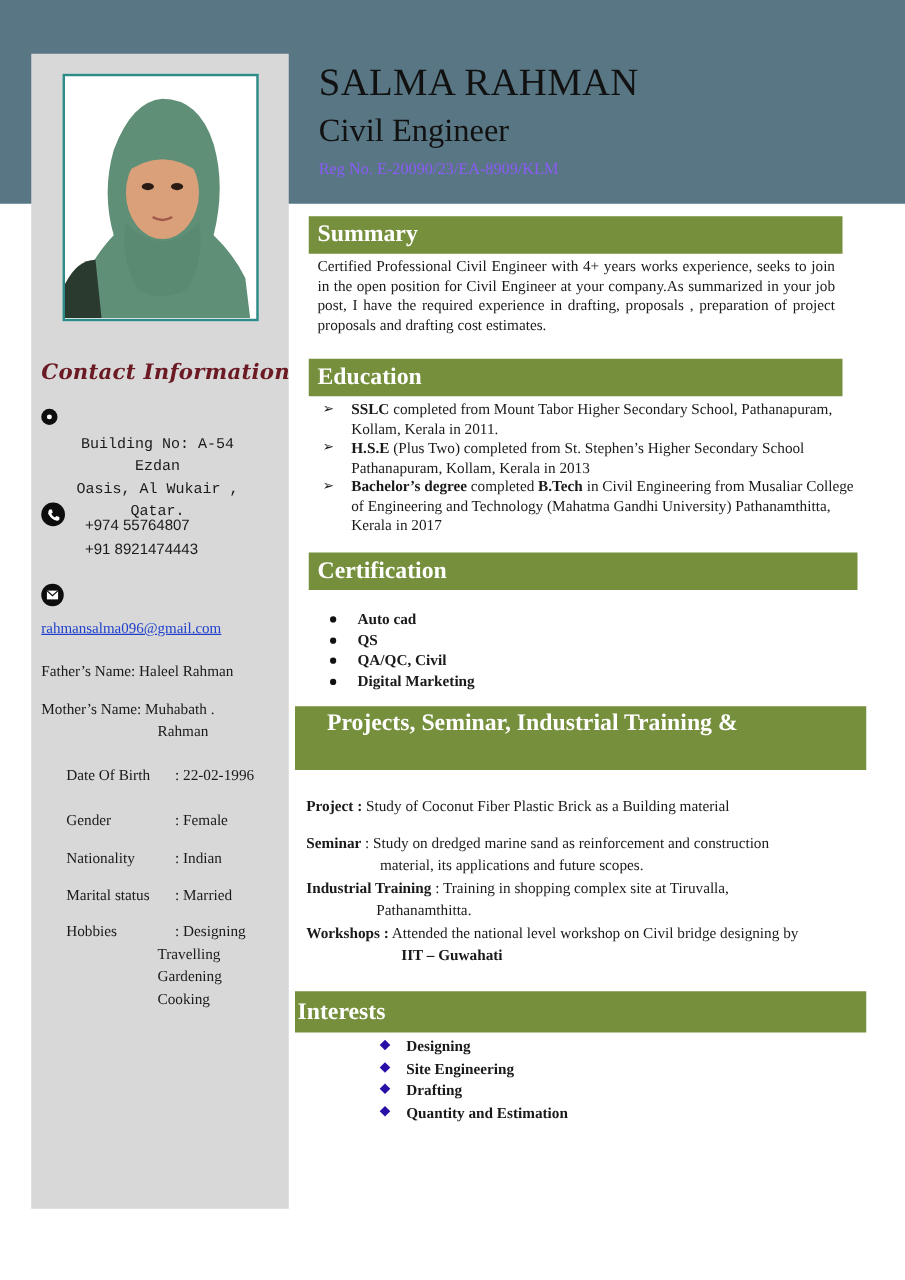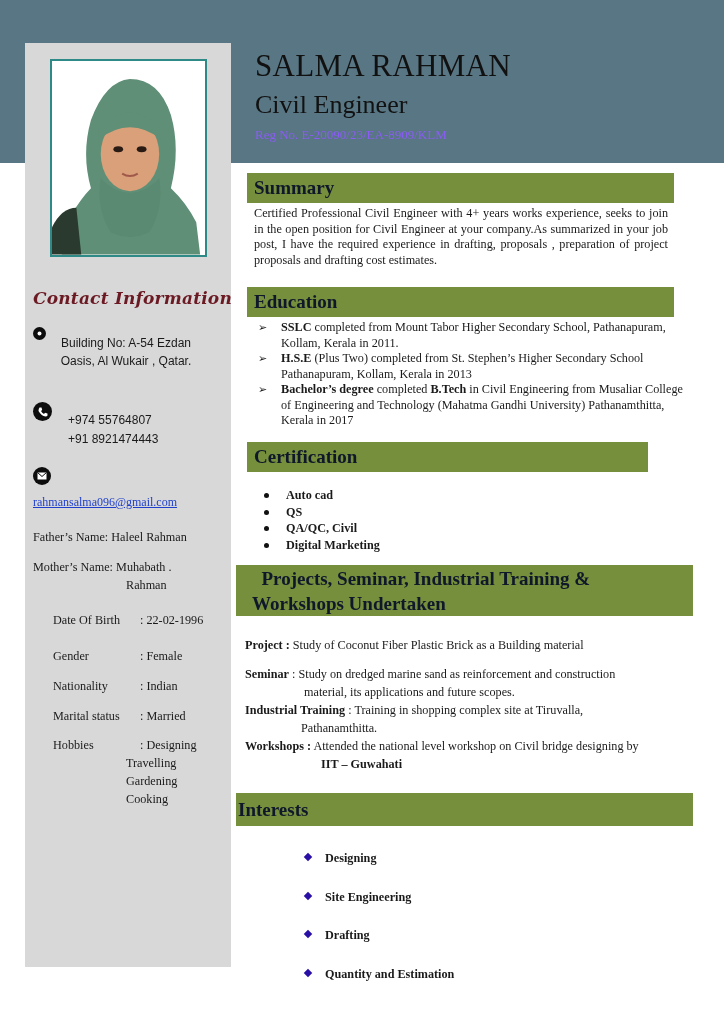--- a/index.html
+++ b/index.html
@@ -9,24 +9,24 @@
     .header-band { position: absolute; left: 0; top: 0; width: 724px; height: 163px; background: #587683; }
     .sidebar { position: absolute; left: 25px; top: 43px; width: 206px; height: 924px; background: #d8d8d8; }
 
     .photo-frame { position: absolute; left: 50px; top: 59px; width: 157px; height: 198px; border: 2px solid #2e8a86; background: #ffffff; overflow: hidden; }
     .photo-frame svg { display: block; width: 100%; height: 100%; }
 
     .name { position: absolute; left: 255px; top: 48px; font-size: 31px; color: #111; letter-spacing: 0.3px; }
     .title { position: absolute; left: 255px; top: 90px; font-size: 26px; color: #111; }
     .reg { position: absolute; left: 255px; top: 127px; font-size: 13px; color: #8b5cf6; }
 
-    .sec-bar { position: absolute; background: #758f3c; color: #0f172a; font-weight: bold; font-size: 19px; padding-left: 7px; display: flex; align-items: center; }
+    .sec-bar { position: absolute; background: #758f3c; color: #ffffff; font-weight: bold; font-size: 19px; padding-left: 7px; display: flex; align-items: center; }
     .sec-bar.summary { left: 247px; top: 173px; width: 427px; height: 30px; }
     .sec-bar.education { left: 247px; top: 287px; width: 427px; height: 30px; }
-    .sec-bar.certification { left: 247px; top: 442px; width: 401px; height: 30px; }
+    .sec-bar.certification { left: 247px; top: 442px; width: 439px; height: 30px; }
     .sec-bar.projects { left: 236px; top: 565px; width: 457px; height: 51px; font-size: 19px; line-height: 25px; padding-left: 16px; display: block; padding-top: 1px; }
     .sec-bar.interests { left: 236px; top: 793px; width: 457px; height: 33px; padding-left: 2px; }
 
     .summary-text { position: absolute; left: 254px; top: 206px; width: 414px; font-size: 12.2px; line-height: 15.5px; text-align: justify; }
 
     .edu-list { position: absolute; left: 258px; top: 320px; width: 430px; list-style: none; font-size: 12.2px; line-height: 15.5px; }
     .edu-list li { position: relative; padding-left: 23px; }
     .edu-list li .arrow { position: absolute; left: 0; top: 0; font-size: 11px; }
     .edu-list b { font-weight: bold; }
 
@@ -39,32 +39,32 @@
     .proj .cont { display: block; }
     .proj-project { top: 636px; }
     .proj-seminar { top: 665px; }
     .proj-seminar .cont { padding-left: 59px; }
     .proj-training { top: 701px; }
     .proj-training .cont { padding-left: 56px; }
     .proj-workshops { top: 737px; }
     .proj-workshops .cont { padding-left: 76px; font-weight: bold; }
 
     .int-list { position: absolute; left: 303px; top: 829px; list-style: none; font-size: 12.2px; line-height: 17.5px; font-weight: bold; }
-    .int-list li { position: relative; padding-left: 22px; margin-top: 21px; }
+    .int-list li { position: relative; padding-left: 22px; }
     .int-list li .diamond { position: absolute; left: 2px; top: 4px; width: 6px; height: 6px; background: #2a0fa6; transform: rotate(45deg); }
 
     .contact-heading { position: absolute; left: 33px; top: 288px; font-family: "DejaVu Serif", serif; font-style: italic; font-weight: bold; font-size: 17px; color: #6b1a24; letter-spacing: 0.2px; }
 
     .icon-circle { position: absolute; width: 17px; height: 17px; border-radius: 50%; background: #0d0d0d; display: flex; align-items: center; justify-content: center; }
     .icon-loc { left: 33px; top: 327px; width: 13px; height: 13px; }
     .icon-phone { left: 33px; top: 402px; width: 19px; height: 19px; }
     .icon-mail { left: 33px; top: 467px; width: 18px; height: 18px; }
 
     .side-text { position: absolute; font-size: 12.2px; line-height: 18px; color: #1a1a1a; }
-    .addr { left: 50px; top: 334px; font-family: Liberation Sans, sans-serif; font-size: 12px; line-height: 18px; text-align: center; width: 160px; margin-left: -4px; }
+    .addr { left: 50px; top: 346px; font-family: Liberation Mono, monospace; font-size: 12px; line-height: 18px; text-align: center; width: 160px; margin-left: -4px; }
     .phones { left: 68px; top: 411px; font-family: "Liberation Sans", sans-serif; font-size: 12px; line-height: 19px; }
     .email { left: 33px; top: 493px; font-size: 12px; color: #1f3fcc; text-decoration: underline; }
 
     .kv { position: absolute; left: 33px; font-size: 12.2px; line-height: 18px; }
     .kv .lbl { display: inline-block; }
     .kv-father { top: 528px; }
     .kv-mother { top: 558px; }
     .kv-mother .cont { display: block; padding-left: 93px; }
     .kv-dob { top: 611px; }
     .kv-gender { top: 647px; }
@@ -178,21 +178,20 @@
 <div class="sec-bar certification">Certification</div>
 <ul class="cert-list">
   <li><span class="dot"></span><span>Auto cad</span></li>
   <li><span class="dot"></span><span>QS</span></li>
   <li><span class="dot"></span><span>QA/QC, Civil</span></li>
   <li><span class="dot"></span><span>Digital Marketing</span></li>
 </ul>
 
 <div class="sec-bar projects">
   <div style="white-space: pre;">  Projects, Seminar, Industrial Training &amp;</div>
-  <div>Workshops Undertaken</div>
 </div>
 <div class="proj proj-project">
   <b>Project :</b><span> Study of Coconut Fiber Plastic Brick as a Building material</span>
 </div>
 <div class="proj proj-seminar">
   <b>Seminar</b><span> : Study on dredged marine sand as reinforcement and construction</span>
   <span class="cont">material, its applications and future scopes.</span>
 </div>
 <div class="proj proj-training">
   <b>Industrial Training</b><span> : Training in shopping complex site at Tiruvalla,</span>

